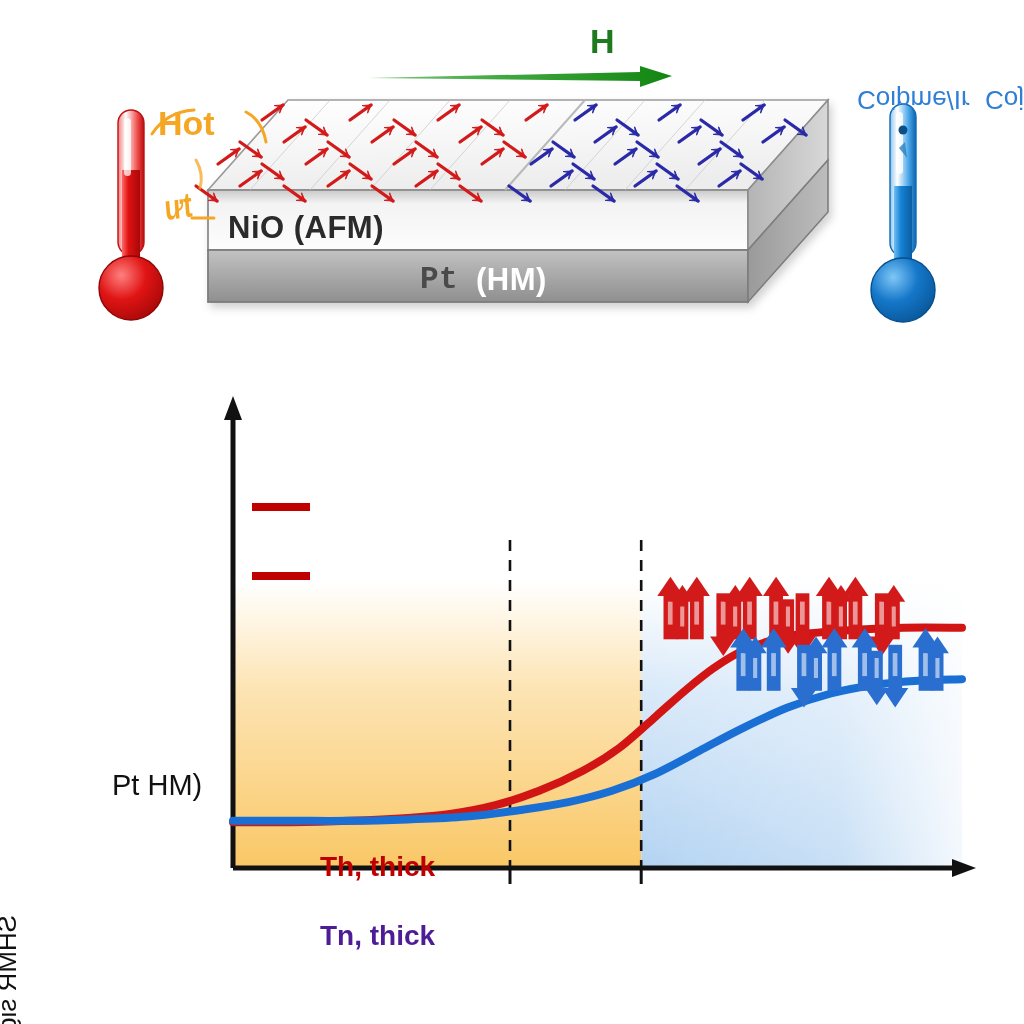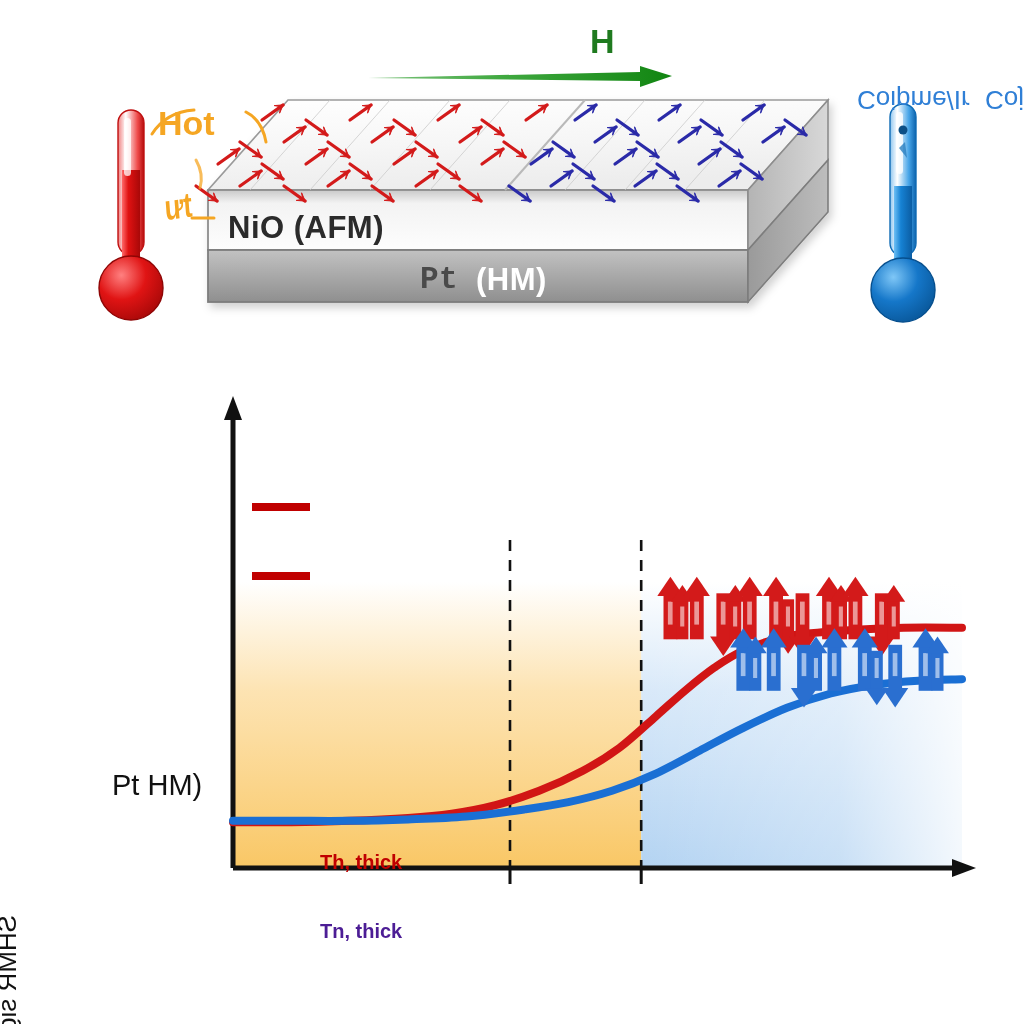--- a/index.html
+++ b/index.html
@@ -49,21 +49,21 @@
   .ylab{
     position:absolute;left:-8px;top:555px;
     font-size:26px;color:#111;white-space:nowrap;
     transform:rotate(-90deg) scaleX(-1);
     transform-origin:left top;
   }
   .ptHM{
     left:112px;top:392px;font-size:29px;color:#111;white-space:nowrap;margin-top:17px;
   }
 
-  .legtext{font-size:20px;font-weight:700;white-space:nowrap;}
+  .legtext{font-size:28px;font-weight:700;white-space:nowrap;}
   #leg0t{left:320px;top:491px;color:#c00000;}
   #leg1t{left:320px;top:560px;color:#4c1d95;}
 </style>
 </head>
 <body>
 
 <div id="stage">
 
   <div class="abs" id="schematic">
 

